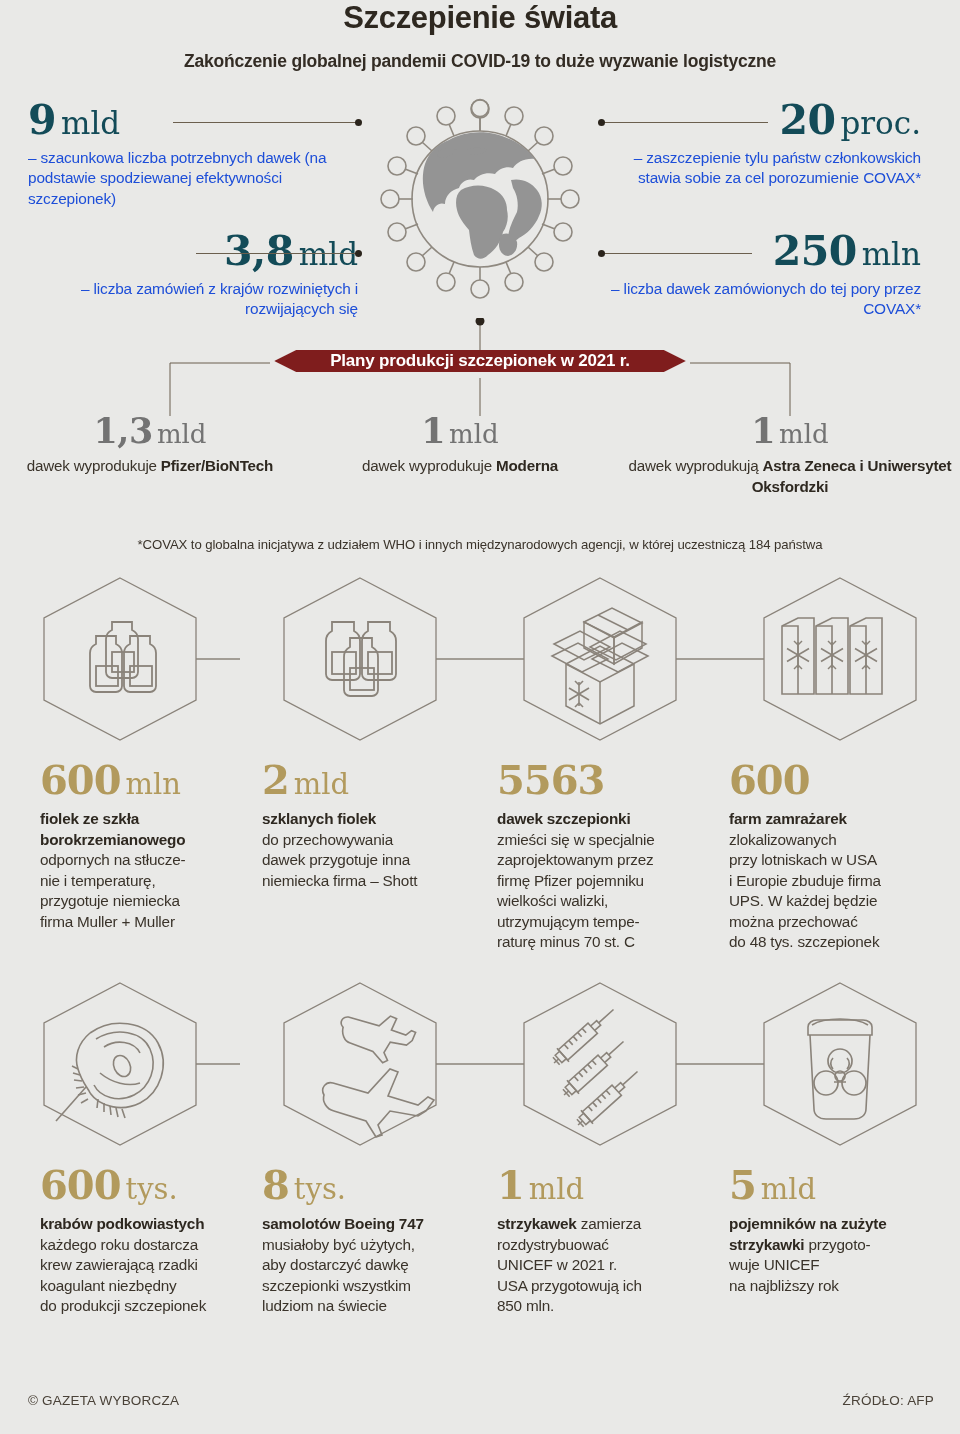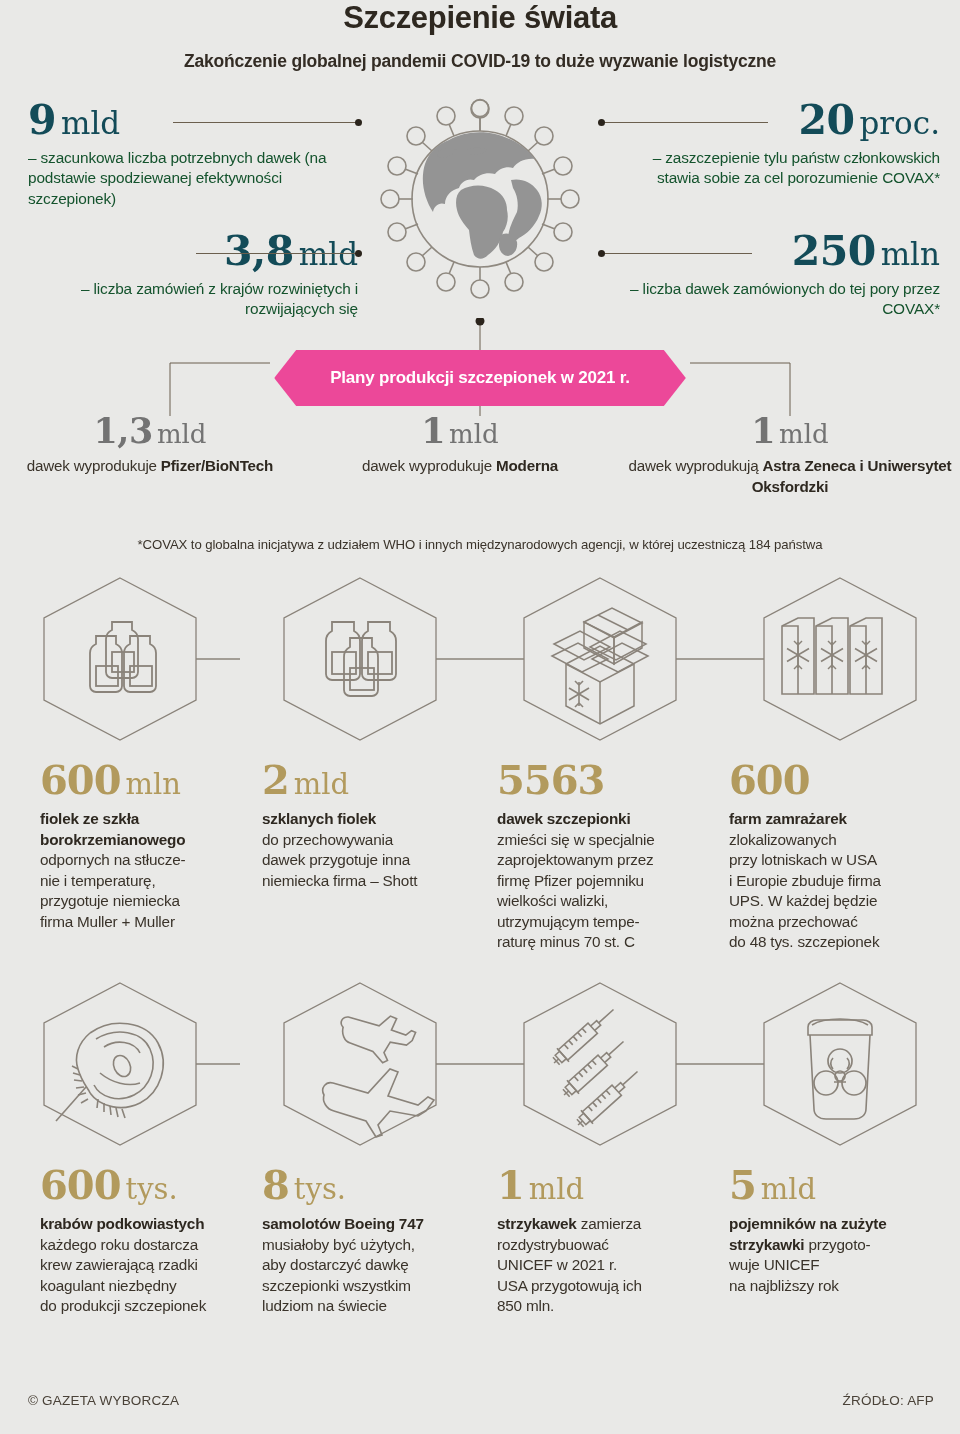--- a/index.html
+++ b/index.html
@@ -32,42 +32,42 @@
 
   
   .topband {
     position: relative;
     height: 240px;
     margin-top: 14px;
   }
 
   .stat { position: absolute; width: 330px; }
   .stat.left  { left: 28px;  text-align: left; }
-  .stat.right { right: 20px; text-align: right; }
+  .stat.right { right: 39px; text-align: right; }
 
   .stat-num {
     font-family: "DejaVu Serif", "Liberation Serif", serif;
     color: #134b58;
     line-height: 1;
     white-space: nowrap;
   }
   .stat-num .big {
     font-size: 41px;
     font-weight: bold;
     letter-spacing: -0.5px;
   }
   .stat-num .unit {
     font-size: 31px;
     font-weight: normal;
     margin-left: 5px;
   }
   .stat-desc {
     font-size: 15.4px;
     line-height: 1.33;
-    color: #14532d;
+    color: #1d4ed8;
     margin-top: 7px;
     letter-spacing: -0.15px;
   }
 
   
   .leader {
     position: absolute;
     height: 1px;
     background: #6b5f4e;
   }
@@ -88,25 +88,25 @@
   }
 
   
   .prod-section { position: relative; height: 215px; margin-top: -8px; }
 
   .banner {
     position: absolute;
     left: 50%;
     transform: translateX(-50%);
     top: 32px;
-    background: #ec4899;
+    background: #7f1d1d;
     color: #ffffff;
     font-size: 17px;
     font-weight: bold;
-    padding: 18px 56px;
+    padding: 1px 56px;
     letter-spacing: -0.2px;
     clip-path: polygon(22px 0, calc(100% - 22px) 0, 100% 50%, calc(100% - 22px) 100%, 22px 100%, 0 50%);
   }
 
   .prod-cols {
     position: absolute;
     top: 95px; left: 0; right: 0;
     display: flex;
   }
   .prod-col { flex: 1; text-align: center; }

